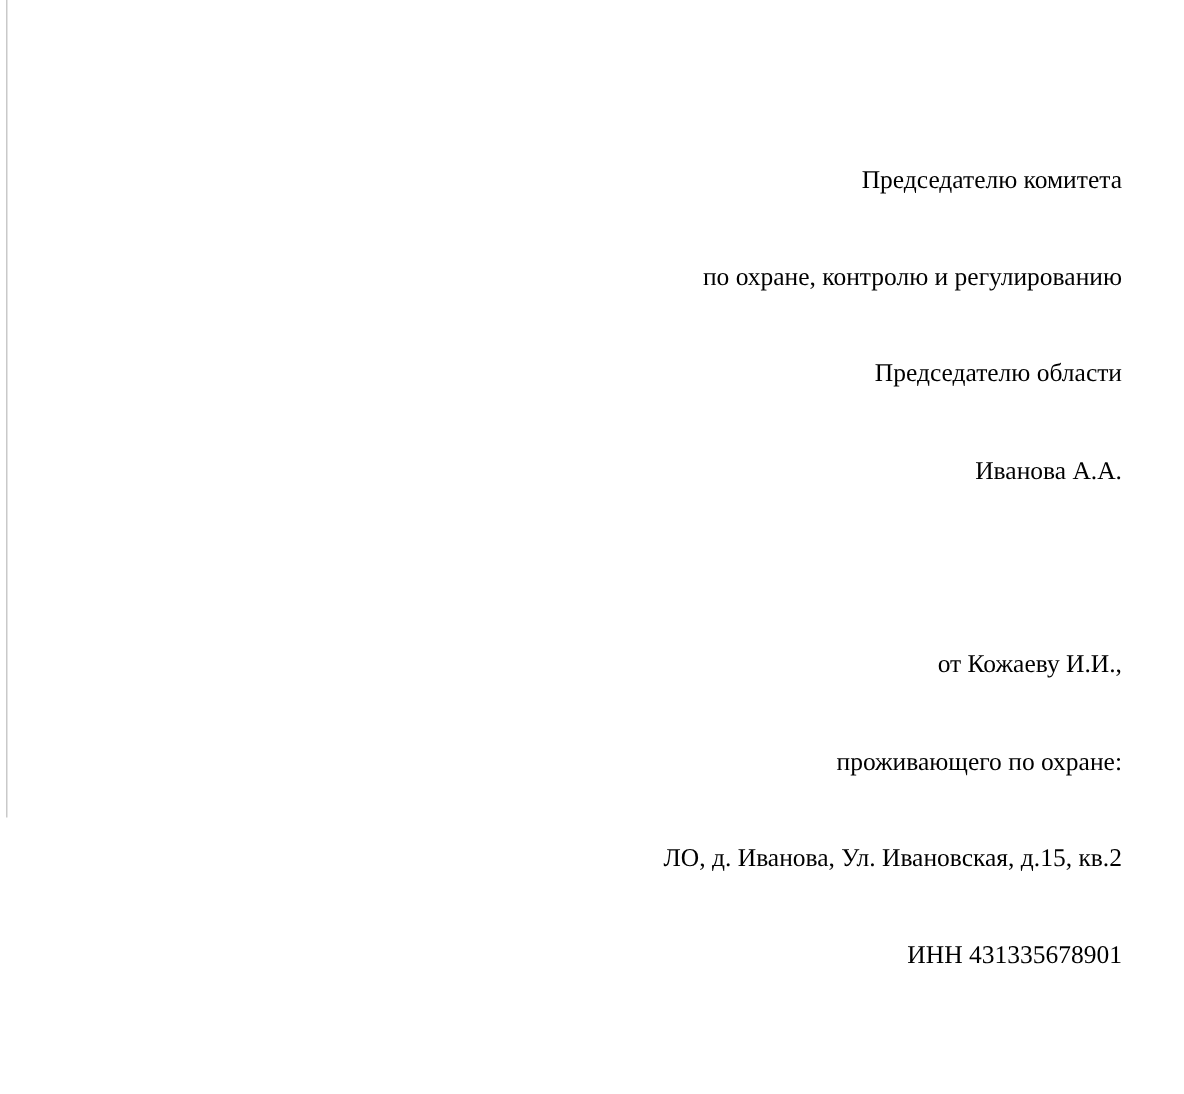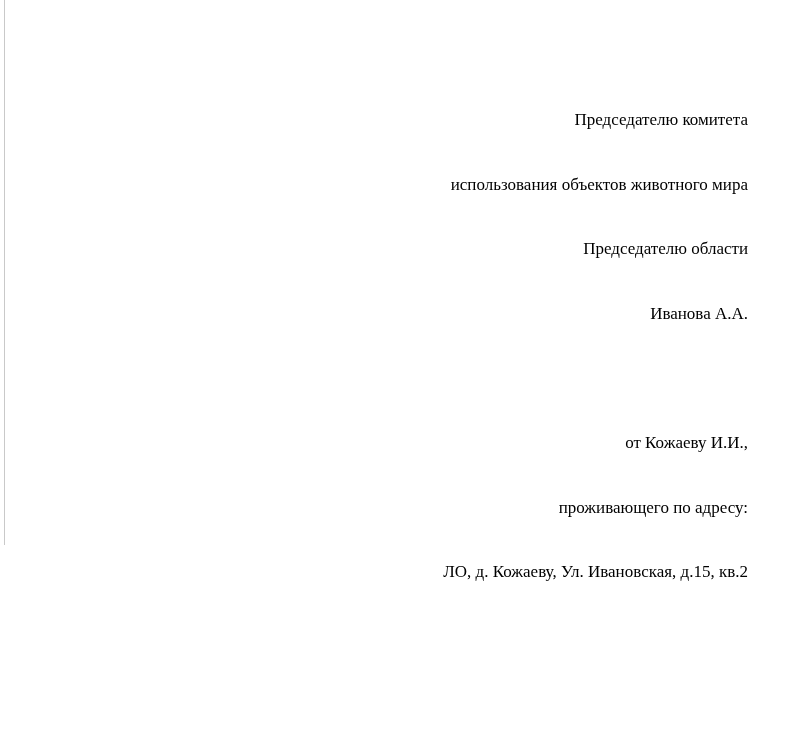--- a/index.html
+++ b/index.html
@@ -45,27 +45,28 @@
 </head>
 <body>
 
 <div class="page">
   <div class="page-edge"></div>
 
   <div class="content">
 
     <div class="hdr recipient">
       <div>Председателю комитета</div>
-      <div>использования объектов животного мира</div>
+      <div>по охране, контролю и регулированию</div>
       <div>Председателю области</div>
       <div>Иванова А.А.</div>
     </div>
 
     <div class="hdr applicant">
       <div>от Кожаеву И.И.,</div>
-      <div>проживающего по адресу:</div>
-      <div>ЛО, д. Кожаеву, Ул. Ивановская, д.15, кв.2</div>
+      <div>проживающего по охране:</div>
+      <div>ЛО, д. Иванова, Ул. Ивановская, д.15, кв.2</div>
+      <div>ИНН 431335678901</div>
       
       
     </div>
 
   </div>
 </div>
 
 </body></html>

